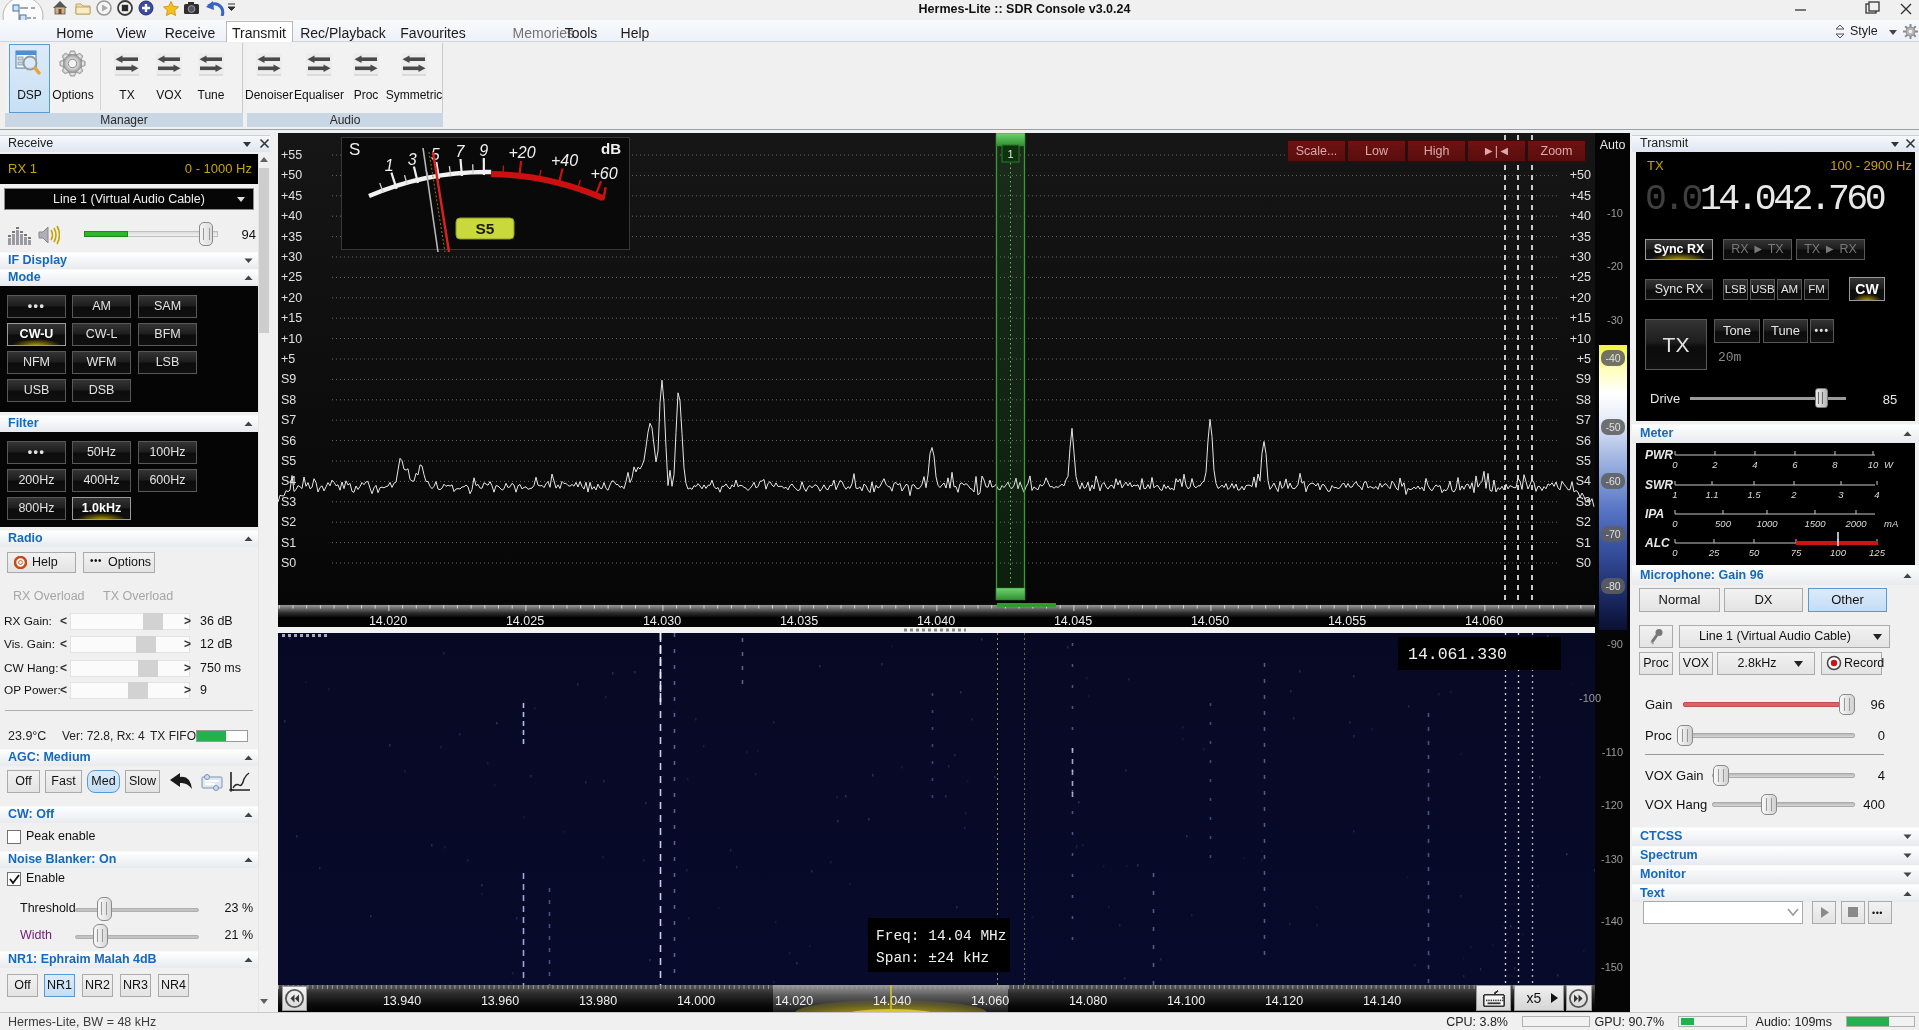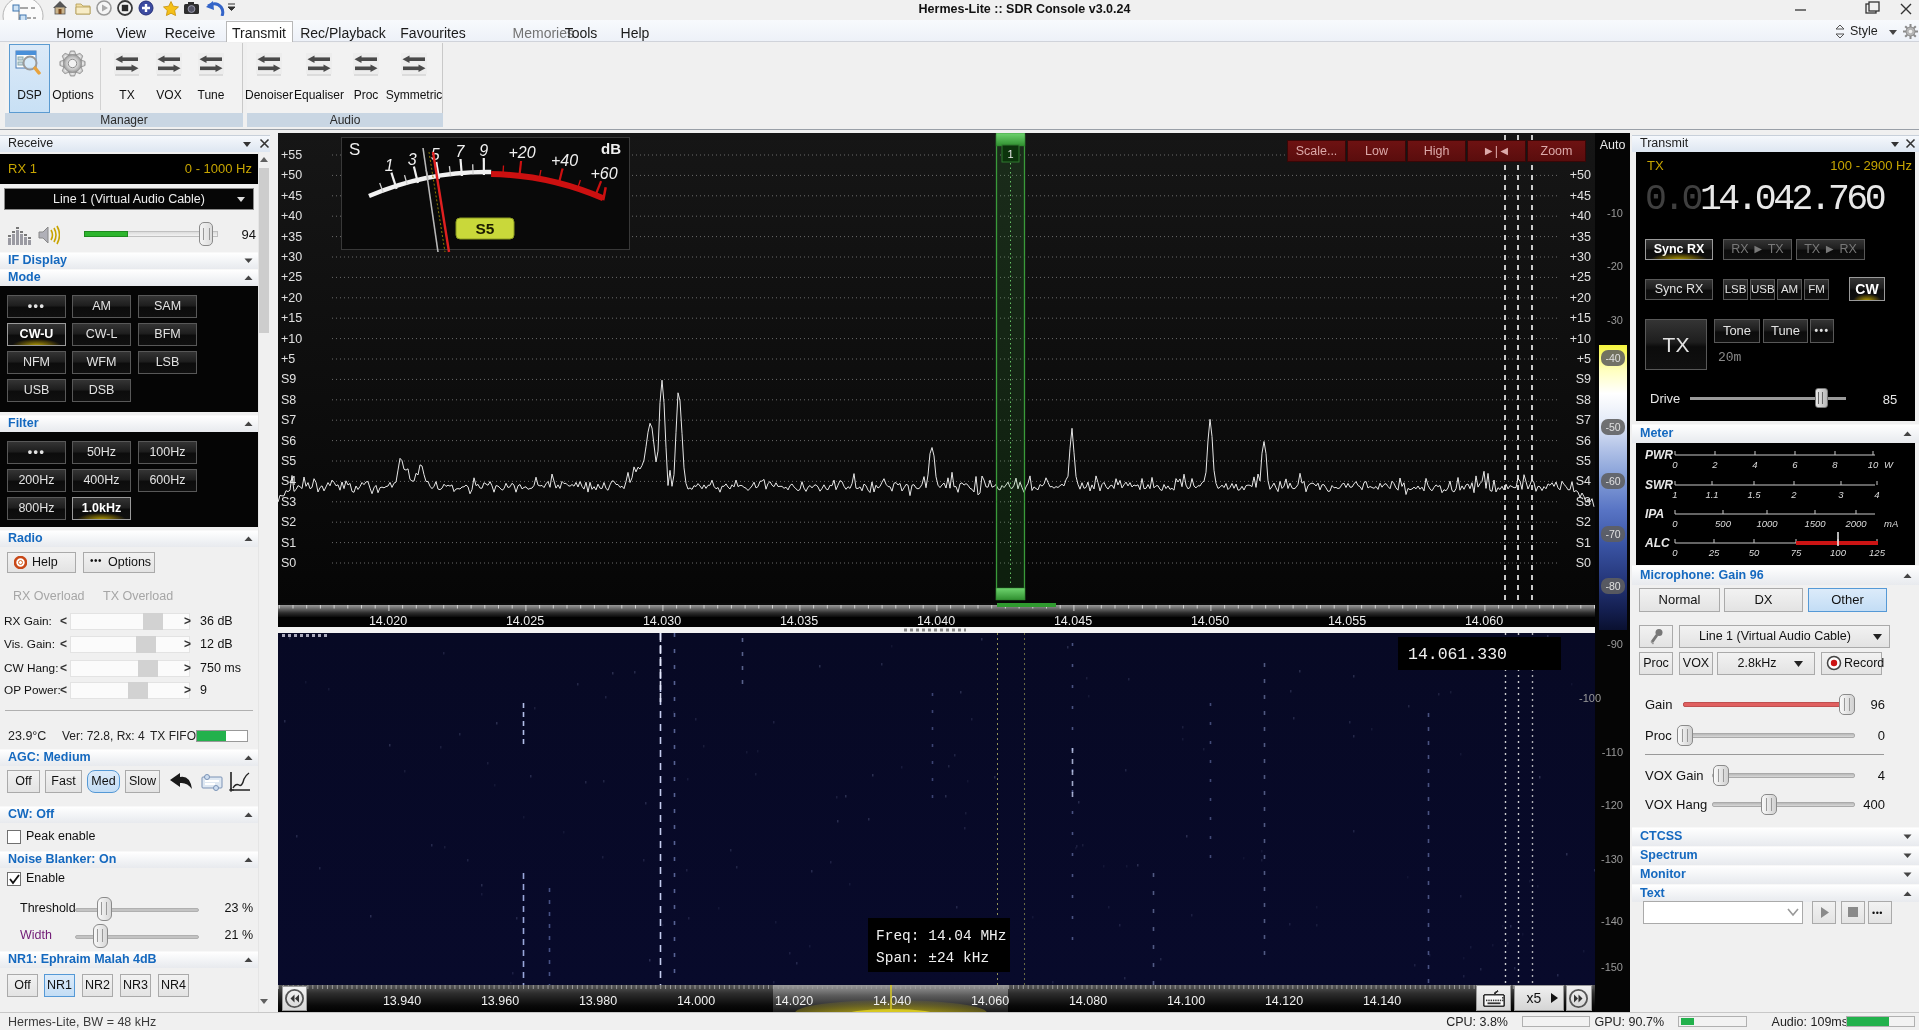--- a/index.html
+++ b/index.html
@@ -1399,15 +1399,15 @@
 <div style="left:1848px;top:907px;width:10px;height:10px;background:#8a8a8a;"></div>
 <div class="lb" style="left:1868px;top:901px;width:24px;height:23px;"></div>
 <div style="left:1872px;top:908px;width:18px;height:10px;font-size:9px;color:#111;letter-spacing:0.5px;">•••</div>
 <div style="left:0px;top:1012px;width:1919px;height:18px;background:#f0f0f0;border-top:1px solid #c8c8c8;"></div>
 <div style="left:8px;top:1015px;width:250px;height:14px;font-size:12.5px;color:#3a3a3a;">Hermes-Lite, BW = 48 kHz</div>
 <div style="left:1430px;top:1015px;width:78px;height:14px;font-size:12.5px;color:#222;text-align:right;">CPU: 3.8%</div>
 <div style="left:1522px;top:1016px;width:68px;height:11px;background:#f2f2f2;border:1px solid #b0b0b0;"></div>
 <div style="left:1580px;top:1015px;width:84px;height:14px;font-size:12.5px;color:#222;text-align:right;">GPU: 90.7%</div>
 <div style="left:1678px;top:1016px;width:69px;height:11px;background:#f2f2f2;border:1px solid #b0b0b0;"></div>
 <div style="left:1681px;top:1018px;width:13px;height:7px;background:#22b14c;"></div>
-<div style="left:1746px;top:1015px;width:86px;height:14px;font-size:12.5px;color:#222;text-align:right;white-space:nowrap;margin-left:16px;">Audio: 109ms</div>
+<div style="left:1746px;top:1015px;width:86px;height:14px;font-size:12.5px;color:#222;text-align:right;white-space:nowrap;">Audio: 109ms</div>
 <div style="left:1846px;top:1016px;width:69px;height:11px;background:#f2f2f2;border:1px solid #b0b0b0;"></div>
 <div style="left:1847px;top:1017px;width:42px;height:9px;background:#22b14c;"></div>
 </rect></div>
 </body></html>

